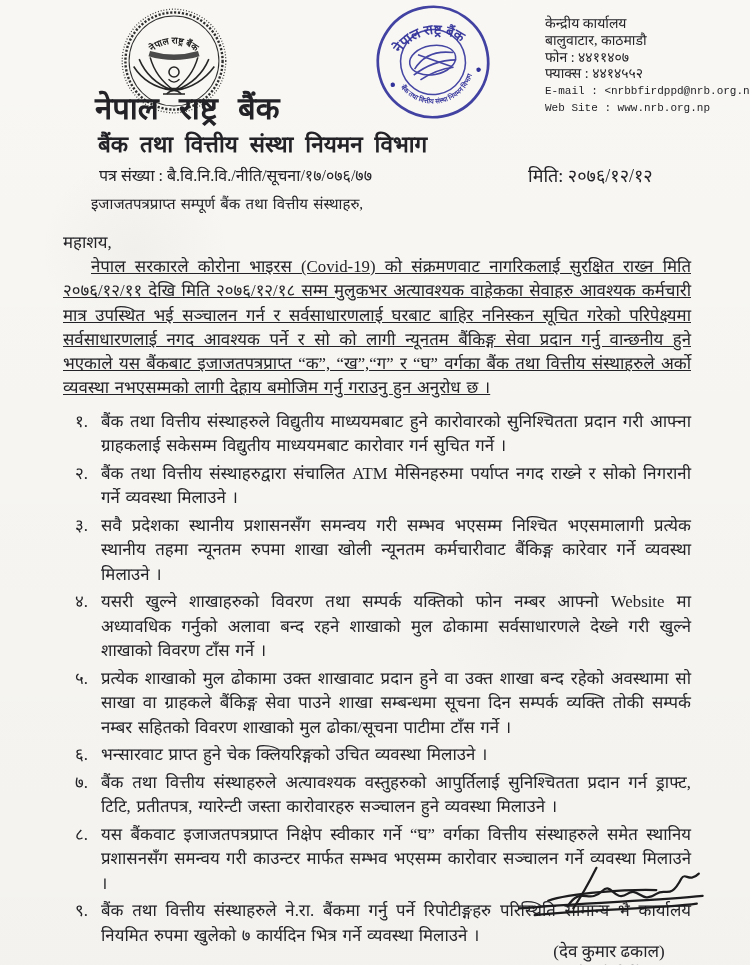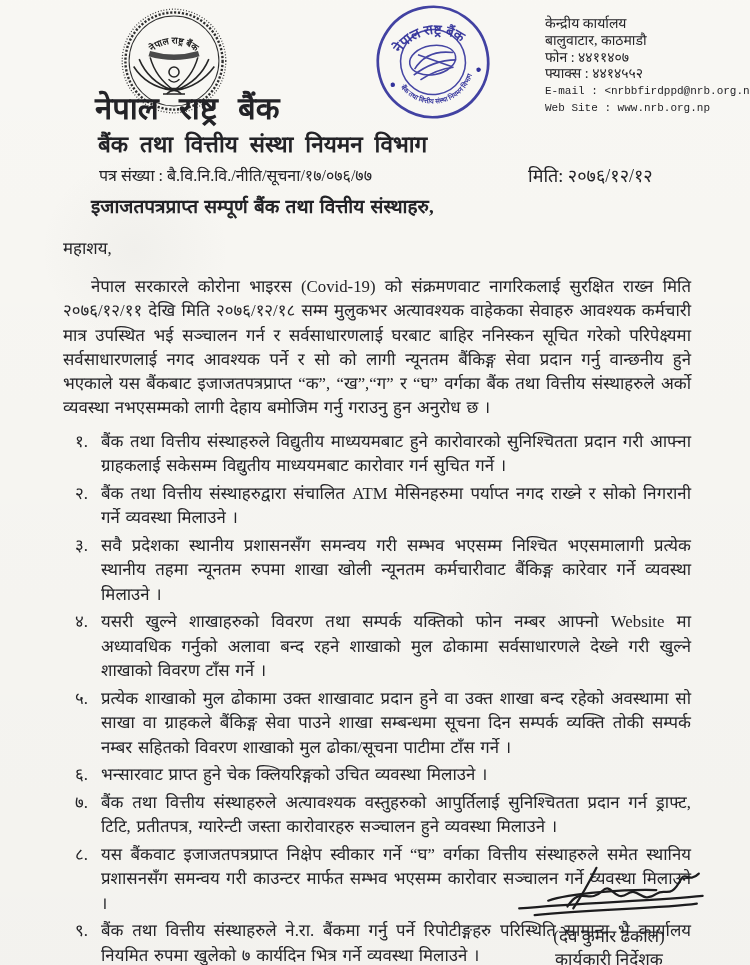--- a/index.html
+++ b/index.html
@@ -32,33 +32,33 @@
     position:absolute; left:98px; top:128px;
     font-size:22.5px; font-weight:600; word-spacing:0.28em; white-space:nowrap;
   }
   .ref-line  { position:absolute; left:99px;  top:164px; font-size:16px; white-space:nowrap; }
   .date-line { position:absolute; left:528px; top:163px; font-size:18px;  white-space:nowrap; }
   
   .letter-body {
     position:absolute; left:63px; top:193px; width:628px;
     font-size:16.8px; word-spacing:1.5px;
   }
-  .addressee  { margin-left:28px; font-weight:700; font-size:19px; }
+  .addressee  { margin-left:28px; font-weight:400; font-size:15px; }
   .salutation { margin-top:17px; }
-  .opening    { margin-top:16px; text-align:justify; text-indent:28px; line-height:24.3px; }
+  .opening    { margin-top:2px; text-align:justify; text-indent:28px; line-height:24.3px;text-decoration:underline; }
   .list       { margin-top:9px; margin-left:12px; }
   .list-item  { display:flex; margin-bottom:3px; line-height:24.5px; }
   .list-item .num { flex:0 0 26px; }
   .list-item .txt { flex:1; text-align:justify; }
   
   .signature-block {
     position:absolute; left:500px; top:864px; width:218px;
     text-align:center; font-size:17px; line-height:21px;
   }
-  .sig-name  { margin-top:1px; }
+  .sig-name  { margin-top:16px; }
   .sig-title { margin-top:2px; }
 </style>
 </head>
 <body>
 
 <div class="page">
 
   <svg class="emblem-seal" width="112" height="110" viewBox="0 0 120 120" aria-hidden="true">
     <defs>
       <path id="sealTop" d="M 25,66 A 37,37 0 0 1 95,66" fill="none"></path>

